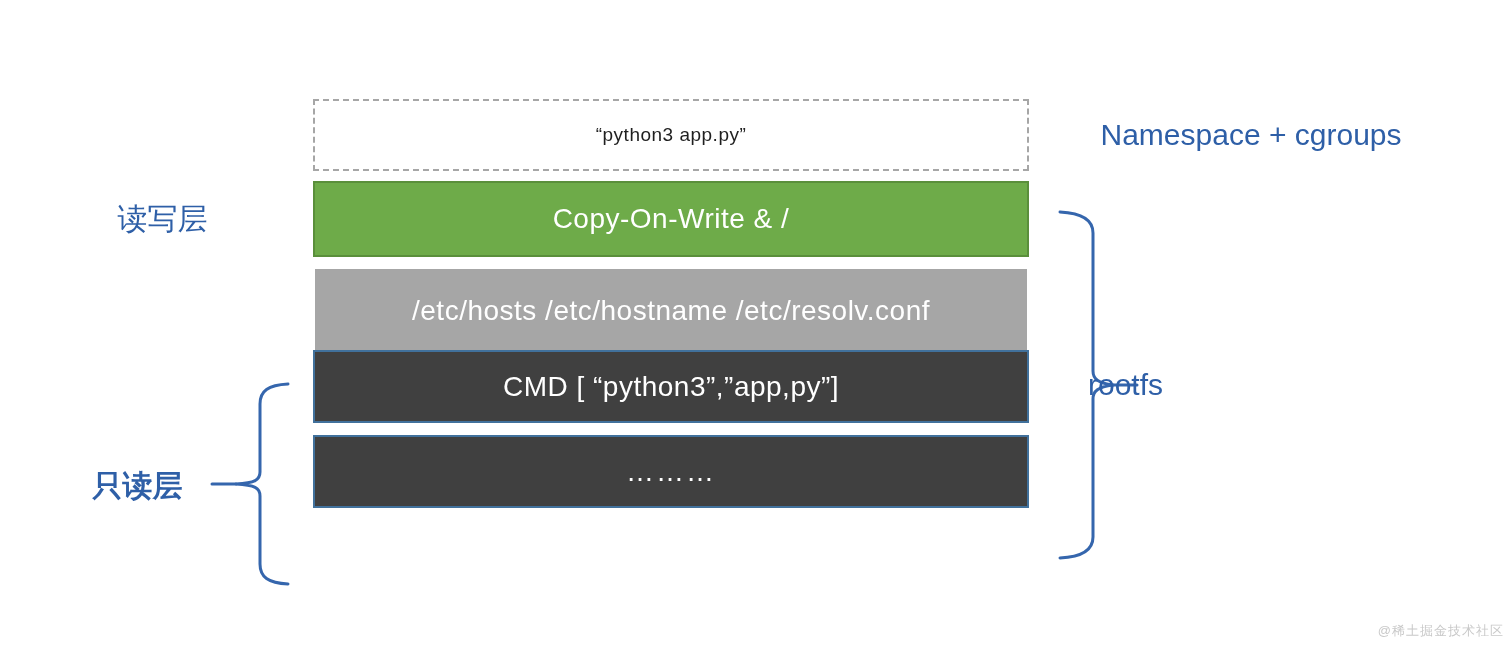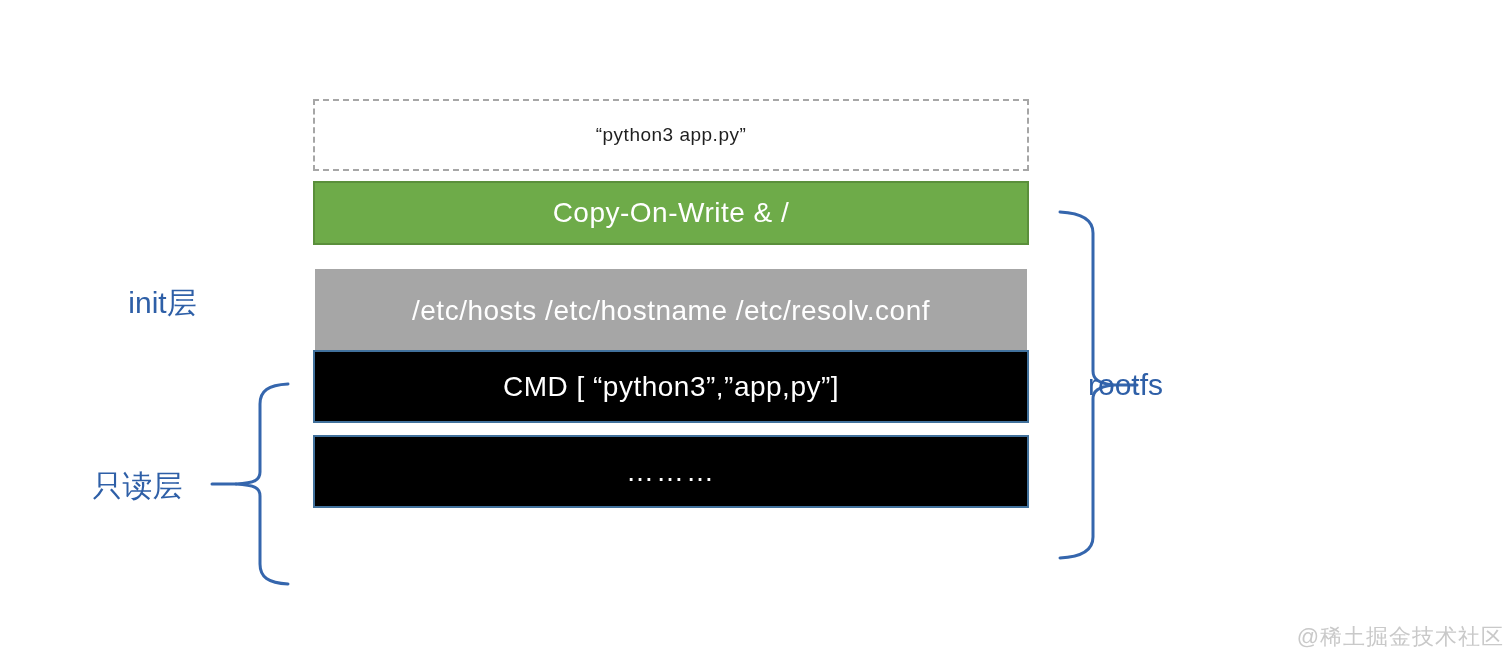--- a/index.html
+++ b/index.html
@@ -39,51 +39,51 @@
     border: 2px dashed #a6a6a6;
     display: flex;
     align-items: center;
     justify-content: center;
     color: #1f1f1f;
     font-size: 19px;
     letter-spacing: 0.5px;
   }
   .bar-green {
     top: 181px;
-    height: 64px;
+    height: 76px;
     background: #6EAB49;
     border: 2px solid #5a8f3b;
   }
   .bar-gray {
     left: 315px;
     width: 712px;
     top: 269px;
     height: 84px;
     background: #A6A6A6;
   }
   .bar-blue {
-    background: #000000;
+    background: #404040;
     border: 2px solid #41719C;
   }
   .bar-cmd  { top: 350px; height: 73px; }
   .bar-dots { top: 435px; height: 73px; letter-spacing: 2px; }
   .bar-from { top: 518px; height: 74px; }
 
   .side-label {
     position: absolute;
     display: flex;
     align-items: center;
     justify-content: center;
     color: #2E5FA7;
     font-size: 30px;
     white-space: nowrap;
   }
   .lbl-rw   { left: 85px;  top: 181px; width: 155px; height: 76px; }
   .lbl-init { left: 85px;  top: 269px; width: 155px; height: 68px; }
-  .lbl-ro   { left: 60px;  top: 450px; width: 155px; height: 72px; }
+  .lbl-ro   { left: 60px;  top: 450px; width: 155px; height: 72px; font-weight: bold; }
 
   .ns-label {
     position: absolute;
     left: 1085px;
     top: 99px;
     width: 332px;
     height: 72px;
     display: flex;
     align-items: center;
     justify-content: center;
@@ -109,54 +109,55 @@
     stroke: #3566AD;
     stroke-width: 3;
     stroke-linecap: round;
     stroke-linejoin: round;
   }
   .watermark {
     position: absolute;
     right: 8px;
     top: 622px;
     color: #c9c9c9;
-    font-size: 22px;
+    font-size: 13px;
     letter-spacing: 1px;
     white-space: nowrap;
   }
 </style>
 </head>
 <body>
 
 <div class="canvas">
 
   <div class="dashed-box">
     <span>“python3 app.py”</span>
   </div>
 
+  <div class="ns-label">Namespace + cgroups</div>
 
   <div class="bar bar-green">
     <span>Copy-On-Write &amp; /</span>
   </div>
 
   <div class="bar bar-gray">
     <span>/etc/hosts /etc/hostname /etc/resolv.conf</span>
   </div>
 
   <div class="bar bar-blue bar-cmd">
     <span>CMD [ “python3”,”app,py”]</span>
   </div>
 
   <div class="bar bar-blue bar-dots">
     <span>………</span>
   </div>
 
 
+  <div class="side-label lbl-rw">读写层</div>
 
-  <div class="side-label lbl-init">init层</div>
 
   <div class="side-label lbl-ro">只读层</div>
 
   <svg class="brace" style="left:210px; top:380px;" width="80" height="208" viewBox="0 0 80 208">
     <path d="M 2 104 L 26 104"></path>
     <path d="M 78 4 C 58 5 50 11 50 24 L 50 92 C 50 100 45 103 26 104 C 45 105 50 108 50 116 L 50 184 C 50 197 58 203 78 204"></path>
   </svg>
 
   <svg class="brace" style="left:1055px; top:209px;" width="85" height="352" viewBox="0 0 85 352">
     <path d="M 5 3 C 26 4 38 10 38 24 L 38 162 C 38 170 43 174 58 176 C 43 178 38 182 38 190 L 38 328 C 38 342 26 348 5 349"></path>

